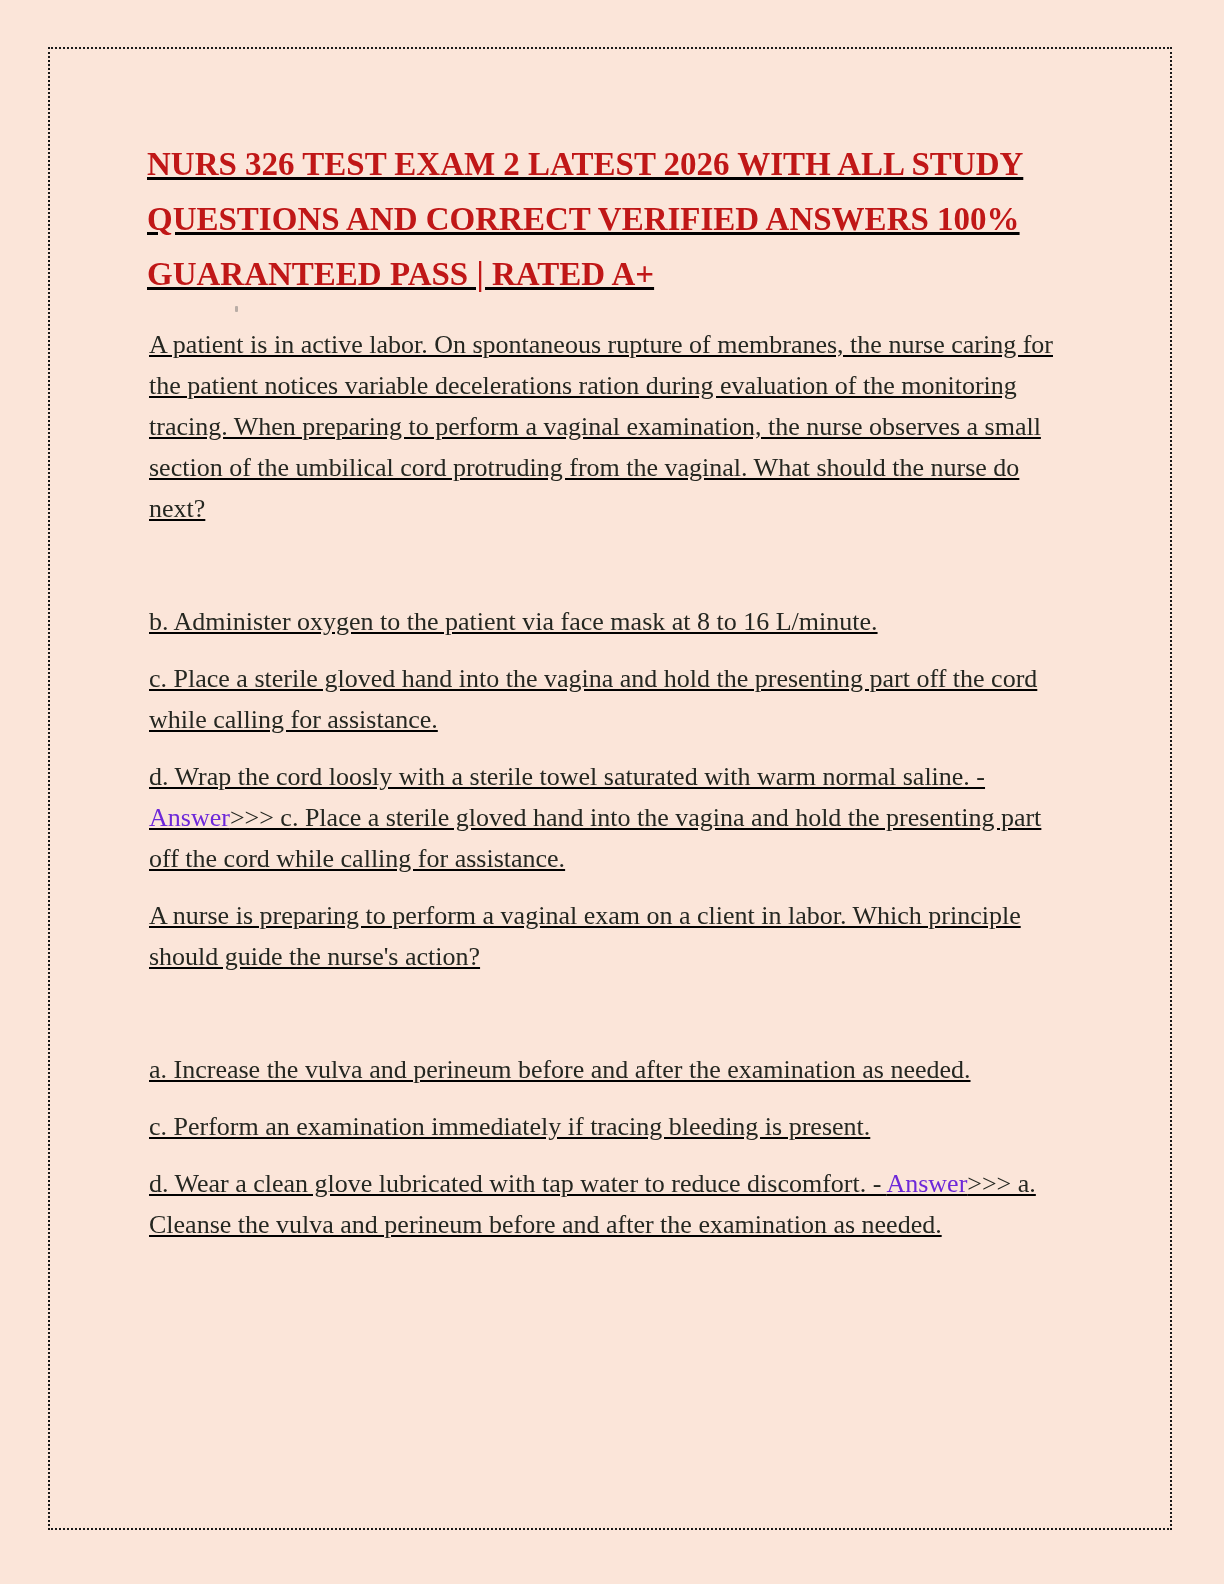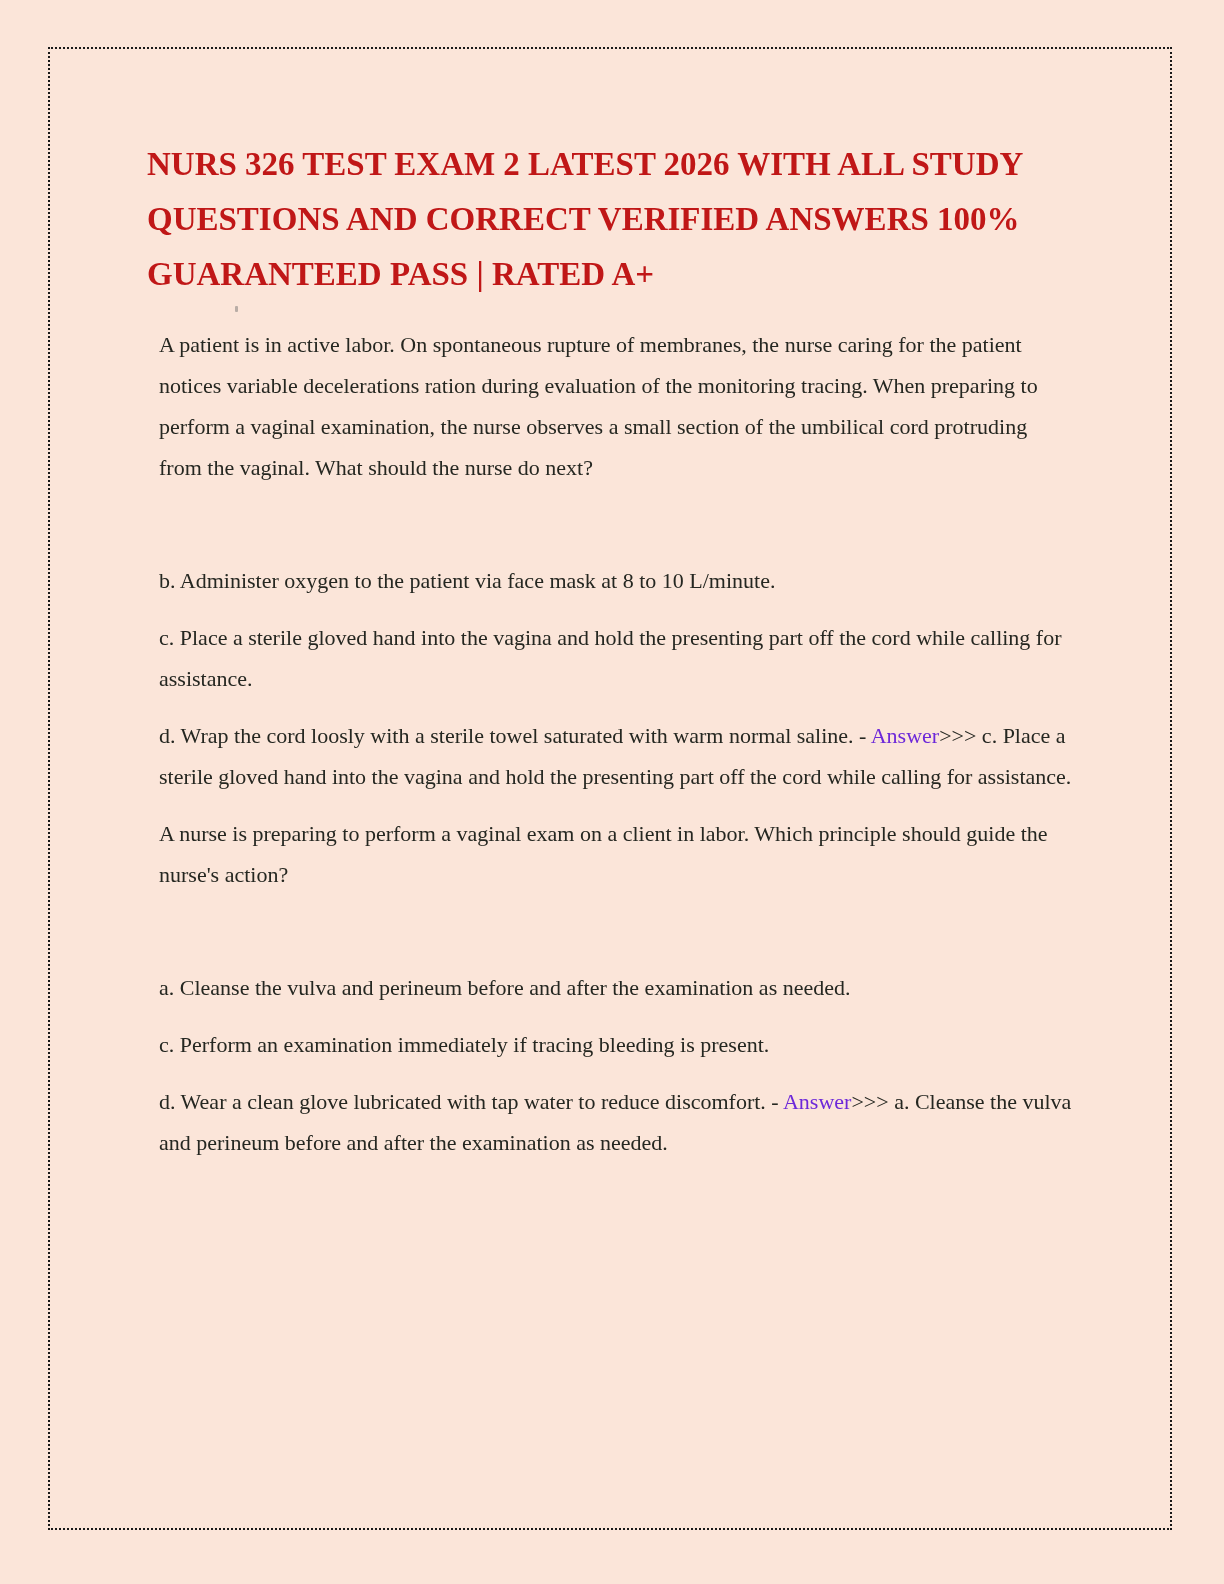--- a/index.html
+++ b/index.html
@@ -22,33 +22,34 @@
     height: 1483px;
     border: 2px dotted #181818;
     box-sizing: border-box;
   }
   .content {
     position: relative;
     box-sizing: border-box;
     width: 100%;
     height: 100%;
     padding: 88px 96px 40px 97px;
+    text-decoration: underline;
   }
   .doc-title {
     color: #c01717;
     font-size: 33px;
     font-weight: bold;
     line-height: 55px;
     margin: 0 0 22px 0;
   }
   .para {
     color: #252721;
-    font-size: 22px;
+    font-size: 26px;
     line-height: 41px;
-    margin: 0 0 16px 12px;
+    margin: 0 0 16px 2px;
   }
   .stem {
     margin-bottom: 72px;
   }
   .answer-label {
     color: #6d28d9;
   }
   .stray-mark {
     position: absolute;
     left: 185px;
@@ -66,31 +67,31 @@
   <div class="content">
 
     <h1 class="doc-title">NURS 326 TEST EXAM 2 LATEST 2026 WITH ALL STUDY QUESTIONS AND CORRECT VERIFIED ANSWERS 100% GUARANTEED PASS | RATED A+</h1>
 
     <span class="stray-mark"></span>
 
     <section>
       <p class="para stem">A patient is in active labor. On spontaneous rupture of membranes, the nurse caring for the patient notices variable decelerations ration during evaluation of the monitoring tracing. When preparing to perform a vaginal examination, the nurse observes a small section of the umbilical cord protruding from the vaginal. What should the nurse do next?</p>
 
 
-      <p class="para">b. Administer oxygen to the patient via face mask at 8 to 10 L/minute.</p>
+      <p class="para">b. Administer oxygen to the patient via face mask at 8 to 16 L/minute.</p>
 
       <p class="para">c. Place a sterile gloved hand into the vagina and hold the presenting part off the cord while calling for assistance.</p>
 
       <p class="para"><span>d. Wrap the cord loosly with a sterile towel saturated with warm normal saline. - </span><span class="answer-label">Answer</span><span>&gt;&gt;&gt; c. Place a sterile gloved hand into the vagina and hold the presenting part off the cord while calling for assistance.</span></p>
     </section>
 
     <section>
       <p class="para stem">A nurse is preparing to perform a vaginal exam on a client in labor. Which principle should guide the nurse's action?</p>
 
-      <p class="para">a. Cleanse the vulva and perineum before and after the examination as needed.</p>
+      <p class="para">a. Increase the vulva and perineum before and after the examination as needed.</p>
 
 
       <p class="para">c. Perform an examination immediately if tracing bleeding is present.</p>
 
       <p class="para"><span>d. Wear a clean glove lubricated with tap water to reduce discomfort. - </span><span class="answer-label">Answer</span><span>&gt;&gt;&gt; a. Cleanse the vulva and perineum before and after the examination as needed.</span></p>
     </section>
 
   </div>
 </div>
 

